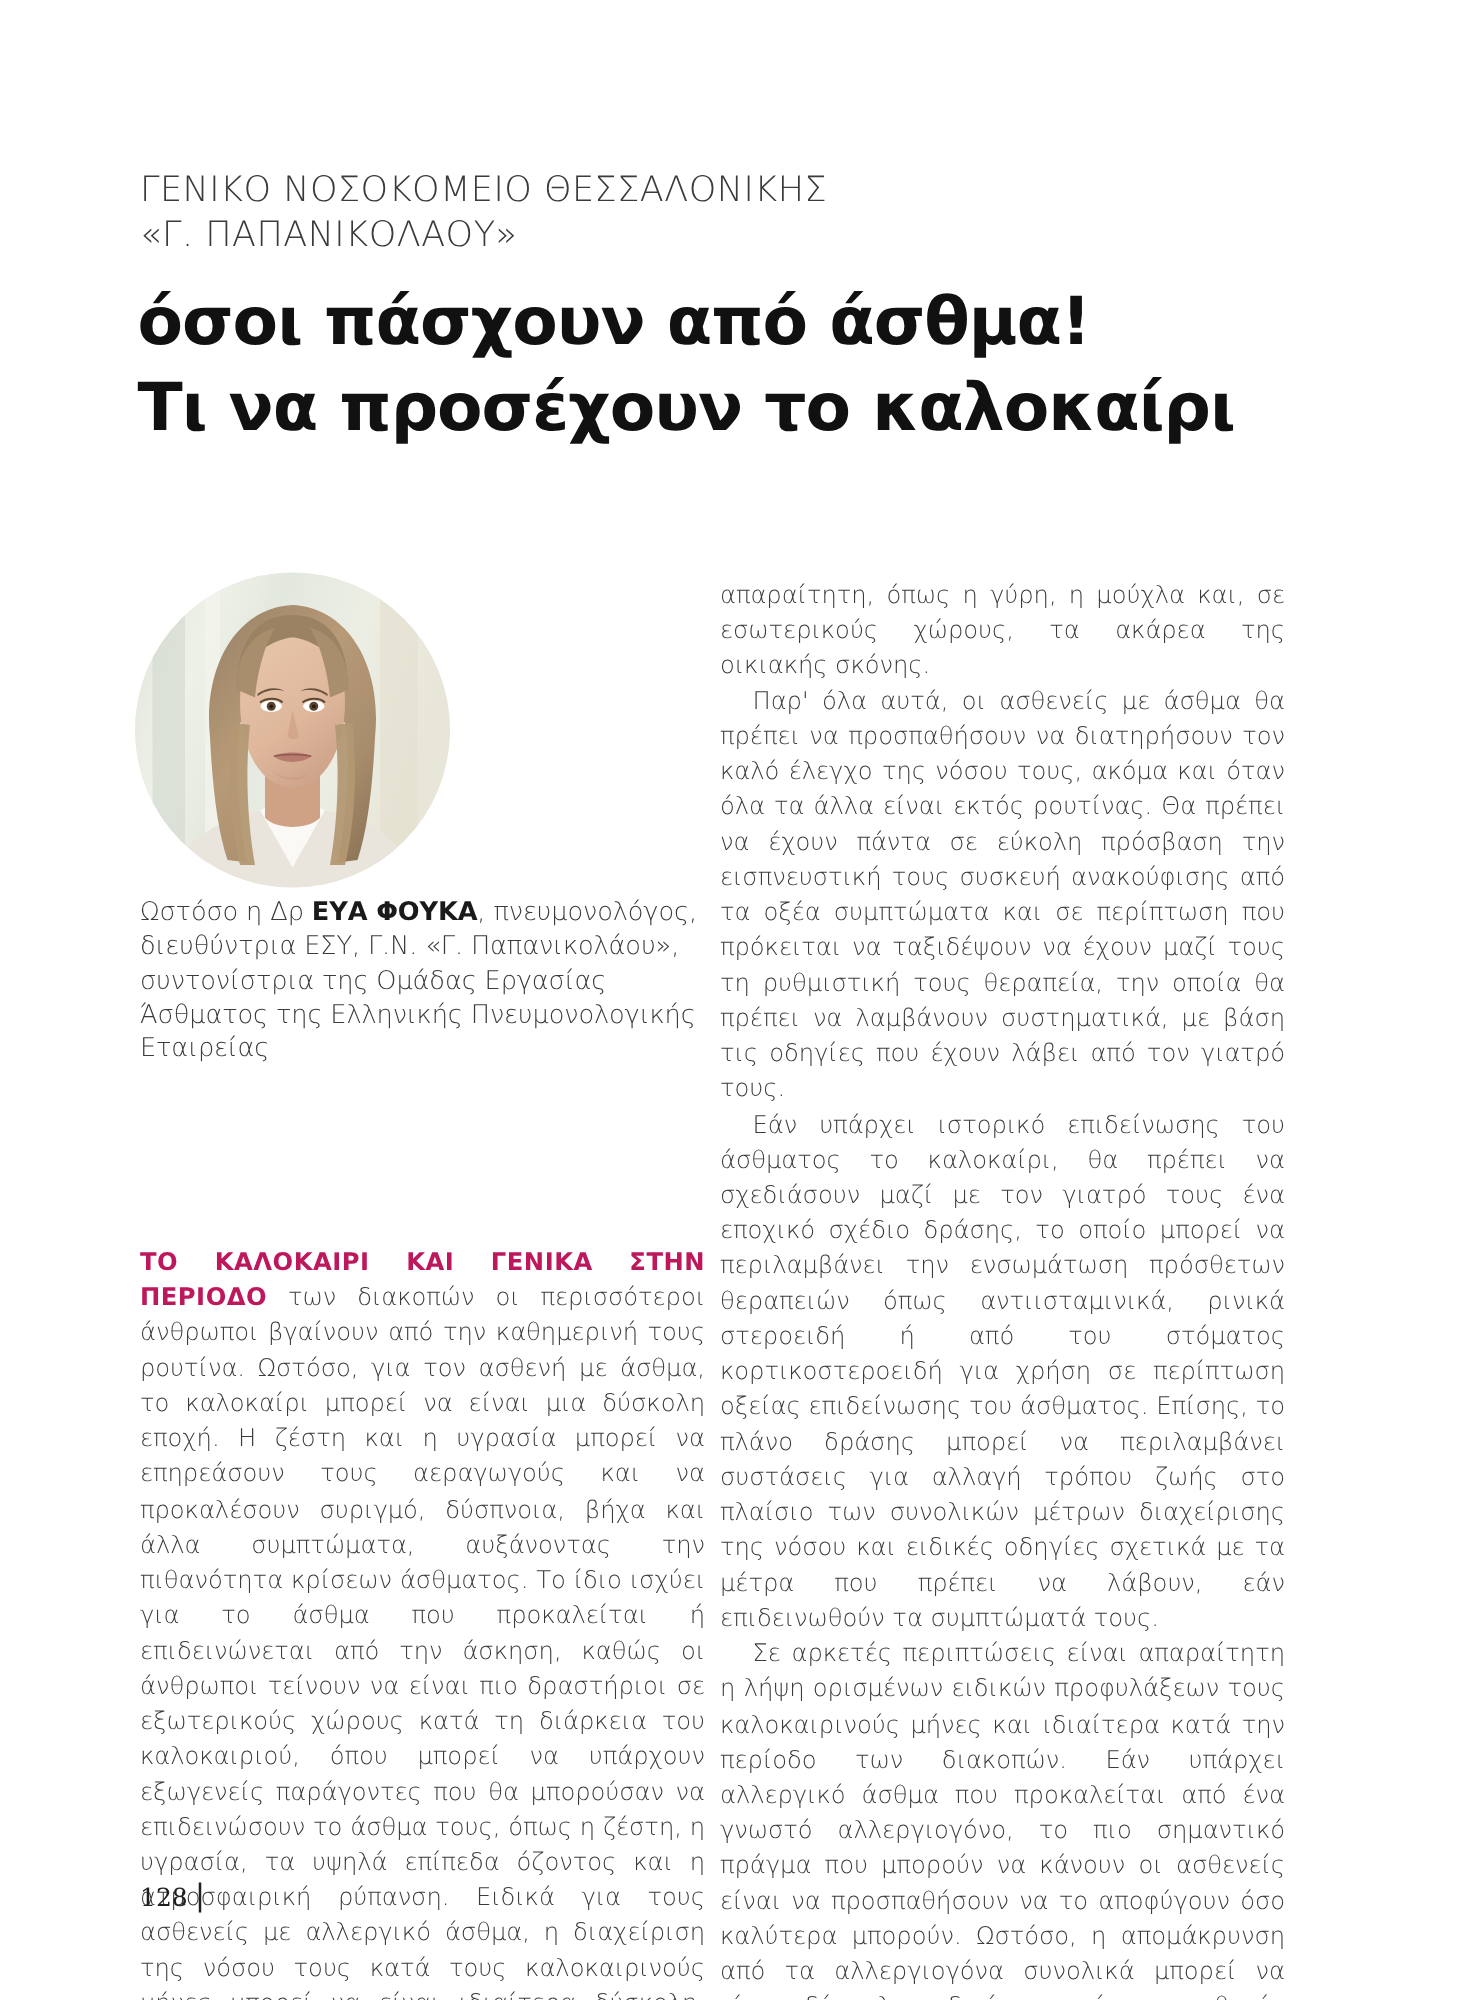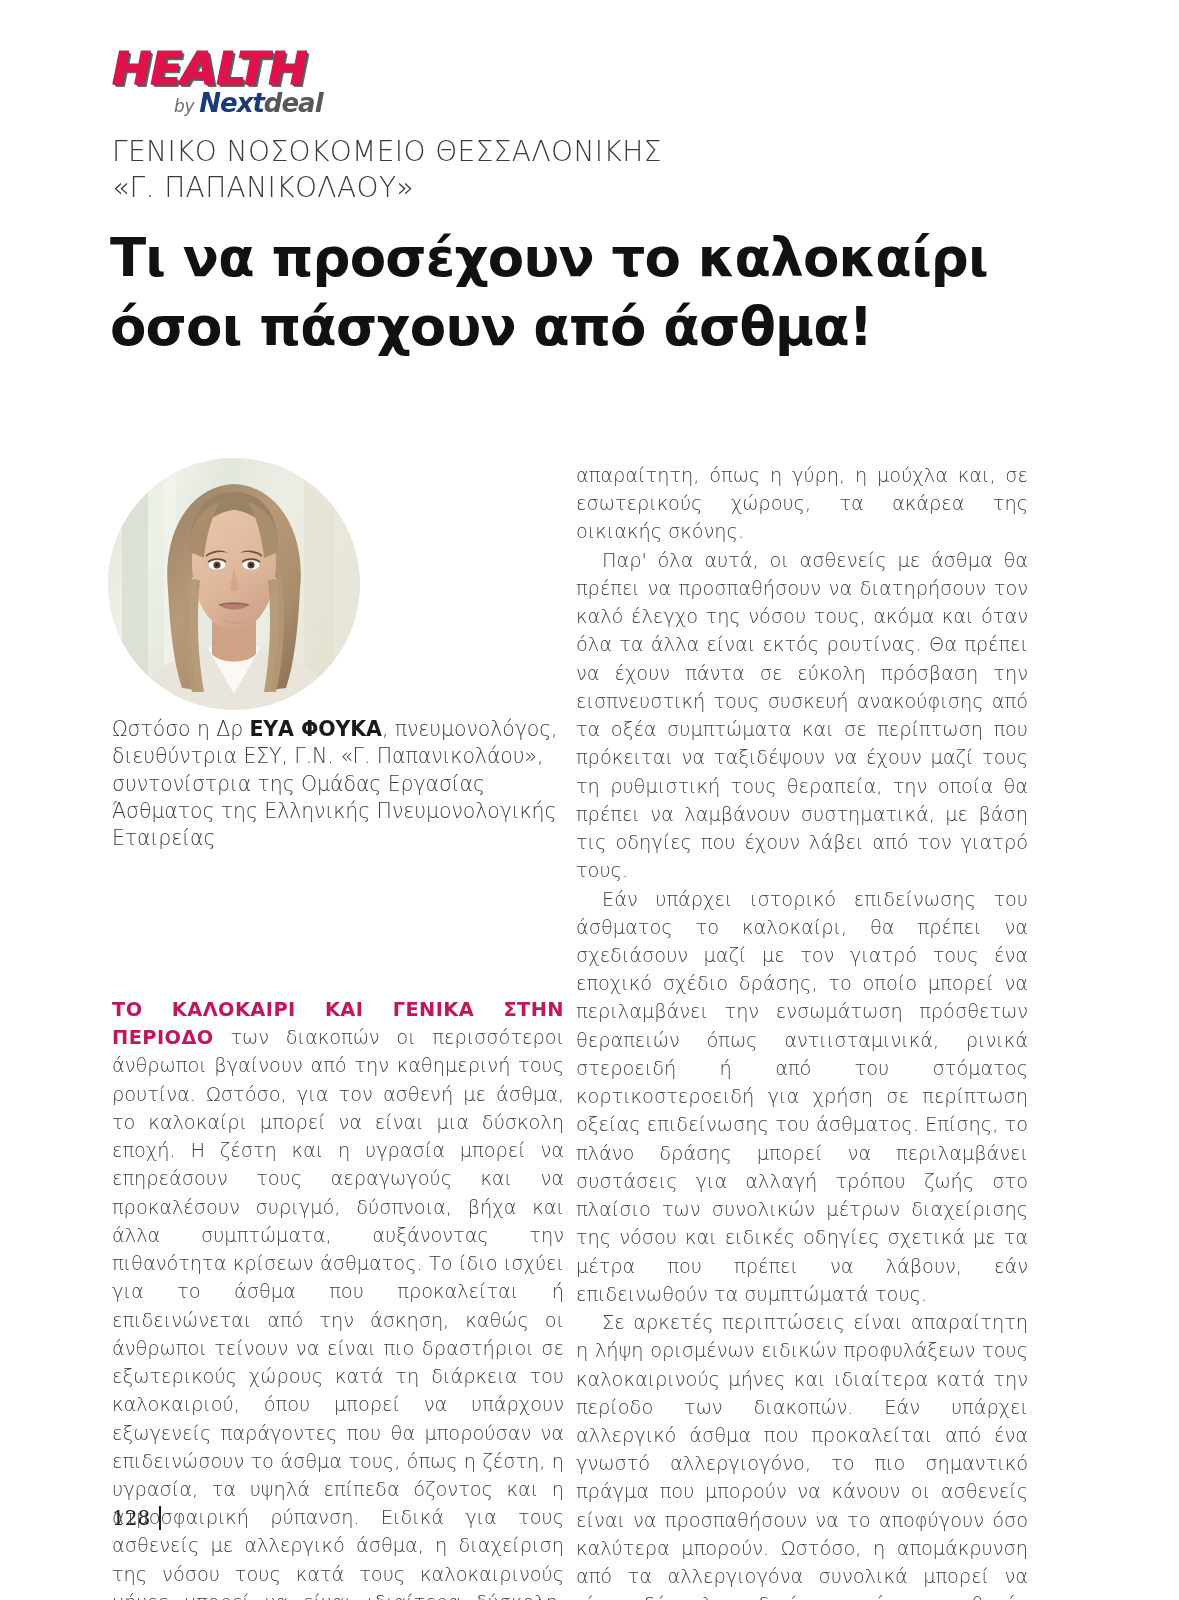--- a/index.html
+++ b/index.html
@@ -190,35 +190,29 @@
     width: 2px;
     height: 24px;
     background: #231f20;
   }
 </style>
 </head>
 <body>
 
 <div class="page">
 
-  <div class="masthead">
-    <div class="logo-health">HEALTH</div>
-    <div class="logo-sub">
-      <span class="logo-by">by</span><span class="logo-next">Next</span><span class="logo-deal">deal</span>
-    </div>
-  </div>
 
   <div class="kicker">
     <div>ΓΕΝΙΚΟ ΝΟΣΟΚΟΜΕΙΟ ΘΕΣΣΑΛΟΝΙΚΗΣ</div>
     <div>«Γ. ΠΑΠΑΝΙΚΟΛΑΟΥ»</div>
   </div>
 
   <div class="headline">
+    <div>όσοι πάσχουν από άσθμα!</div>
     <div>Τι να προσέχουν το καλοκαίρι</div>
-    <div>όσοι πάσχουν από άσθμα!</div>
   </div>
 
   <div class="portrait-wrap">
     <div class="portrait">
       <svg width="252" height="252" viewBox="0 0 252 252">
         <defs>
           <linearGradient id="bgg" x1="0" y1="0" x2="1" y2="0.3">
             <stop offset="0" stop-color="#dfe5dc"></stop>
             <stop offset="0.25" stop-color="#eef1e8"></stop>
             <stop offset="0.45" stop-color="#e3e8df"></stop>

